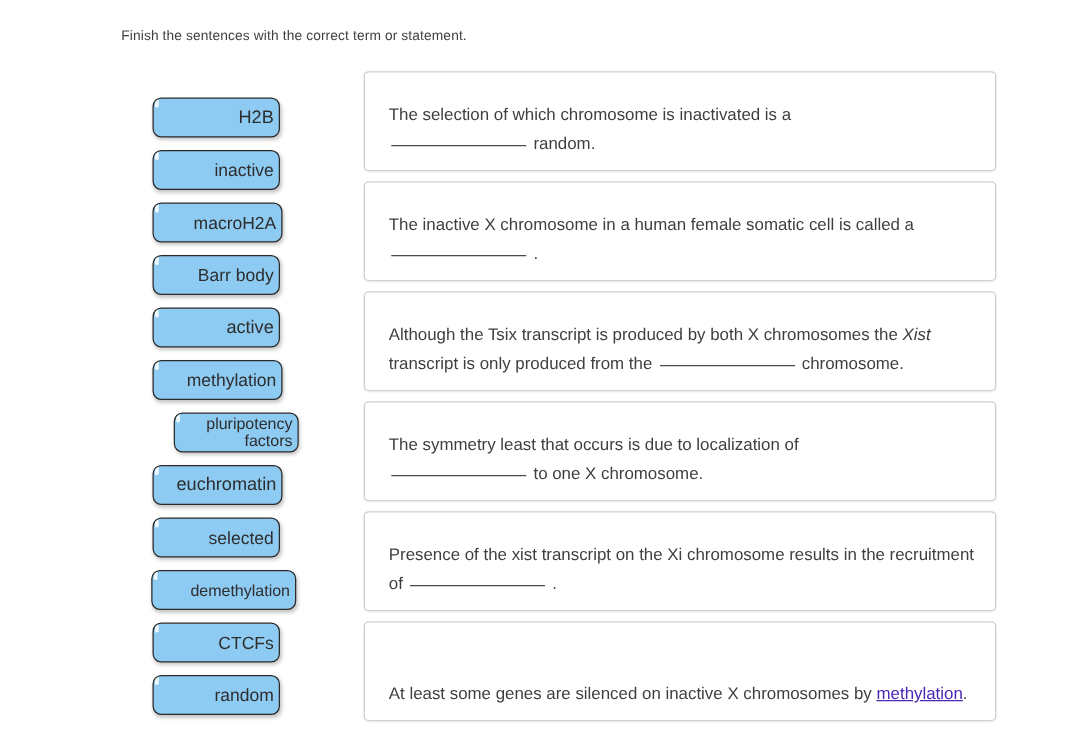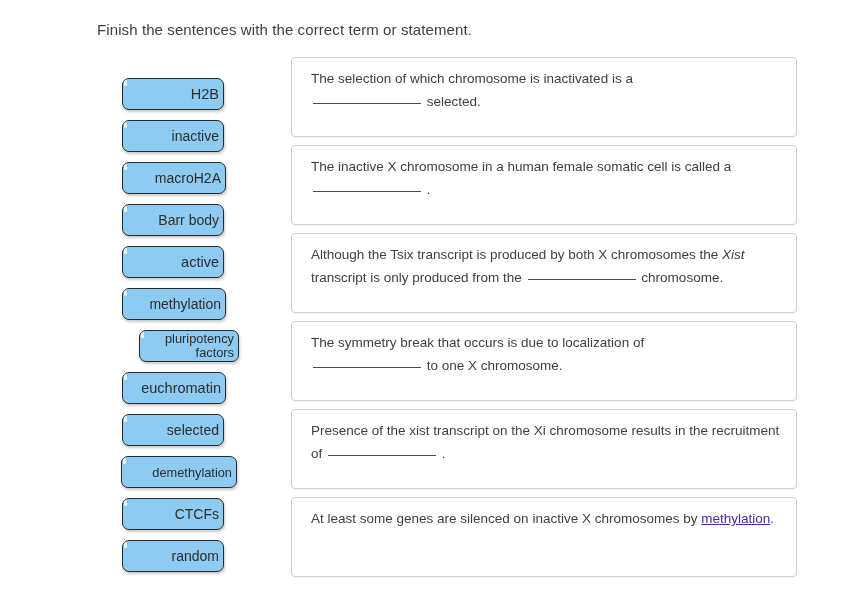--- a/index.html
+++ b/index.html
@@ -21,21 +21,21 @@
     position: relative;
     width: 852px;
     height: 599px;
   }
 
   
   .instruction {
     position: absolute;
     left: 97px;
     top: 21px;
-    font-size: 15px;
+    font-size: 11px;
     line-height: 17px;
     color: #3f3f3f;
     white-space: nowrap;
     letter-spacing: 0.1px;
   }
 
   
   .terms-column {
     position: absolute;
     left: 122px;
@@ -100,21 +100,21 @@
   }
 
   .panel {
     box-sizing: border-box;
     border: 1px solid #cfcfcf;
     border-radius: 4px;
     background: #ffffff;
     margin-bottom: 8px;
     padding: 10px 14px 10px 19px;
     display: flex;
-    align-items: flex-start;
+    align-items: flex-end;
     min-height: 80px;
     box-shadow: 0 1px 1px rgba(0,0,0,0.035);
   }
 
   .panel-text {
     font-size: 13.5px;
     line-height: 22px;
     color: #3f3f3f;
   }
 
@@ -176,30 +176,30 @@
       <div class="term-chip w102">
         <span class="chip-label fs-md">CTCFs</span>
       </div>
       <div class="term-chip w102">
         <span class="chip-label fs-md">random</span>
       </div>
     </div>
 
   <div class="panels">
       <div class="panel">
-        <div class="panel-text"><span>The selection of which chromosome is inactivated is a</span><br><span class="blank"></span><span> selected.</span></div>
+        <div class="panel-text"><span>The selection of which chromosome is inactivated is a</span><br><span class="blank"></span><span> random.</span></div>
       </div>
       <div class="panel">
         <div class="panel-text"><span>The inactive X chromosome in a human female somatic cell is called a</span><span class="blank"></span><span> .</span></div>
       </div>
       <div class="panel">
         <div class="panel-text"><span>Although the Tsix transcript is produced by both X chromosomes the </span><span class="ital">Xist</span><span> transcript is only produced from the </span><span class="blank"></span><span> chromosome.</span></div>
       </div>
       <div class="panel">
-        <div class="panel-text"><span>The symmetry break that occurs is due to localization of</span><br><span class="blank"></span><span> to one X chromosome.</span></div>
+        <div class="panel-text"><span>The symmetry least that occurs is due to localization of</span><br><span class="blank"></span><span> to one X chromosome.</span></div>
       </div>
       <div class="panel">
         <div class="panel-text"><span>Presence of the xist transcript on the Xi chromosome results in the recruitment of </span><span class="blank"></span><span> .</span></div>
       </div>
       <div class="panel">
         <div class="panel-text"><span>At least some genes are silenced on inactive X chromosomes by </span><span class="filled-answer">methylation</span><span>.</span></div>
       </div>
     </div>
 
 </div>

